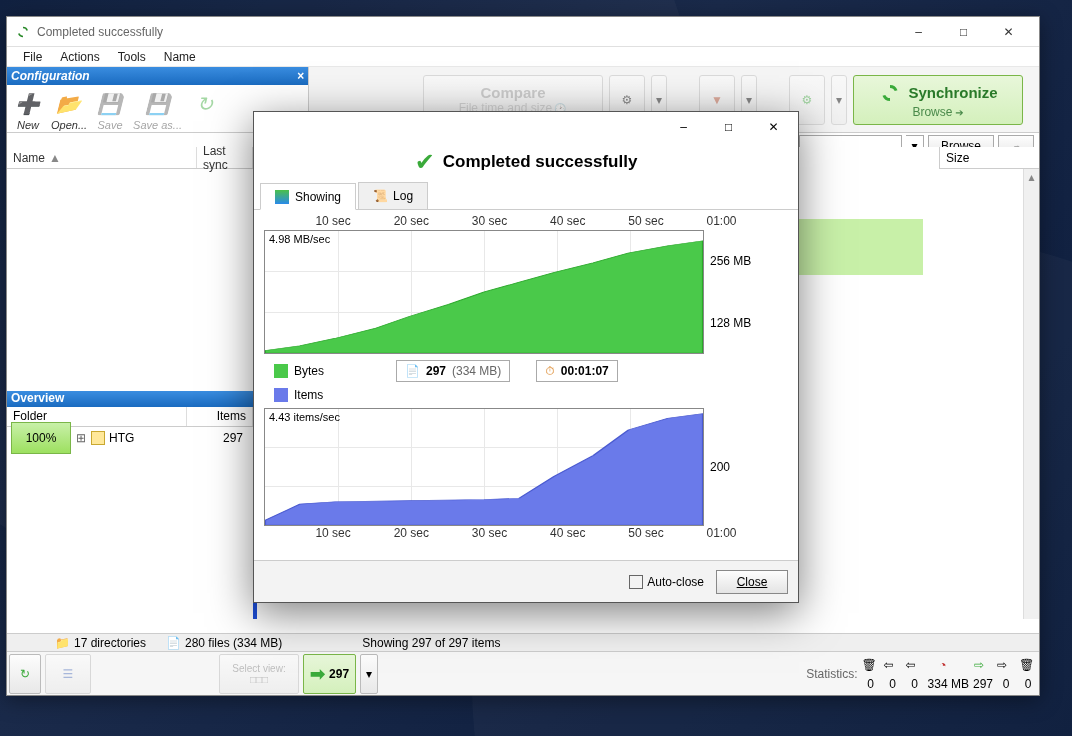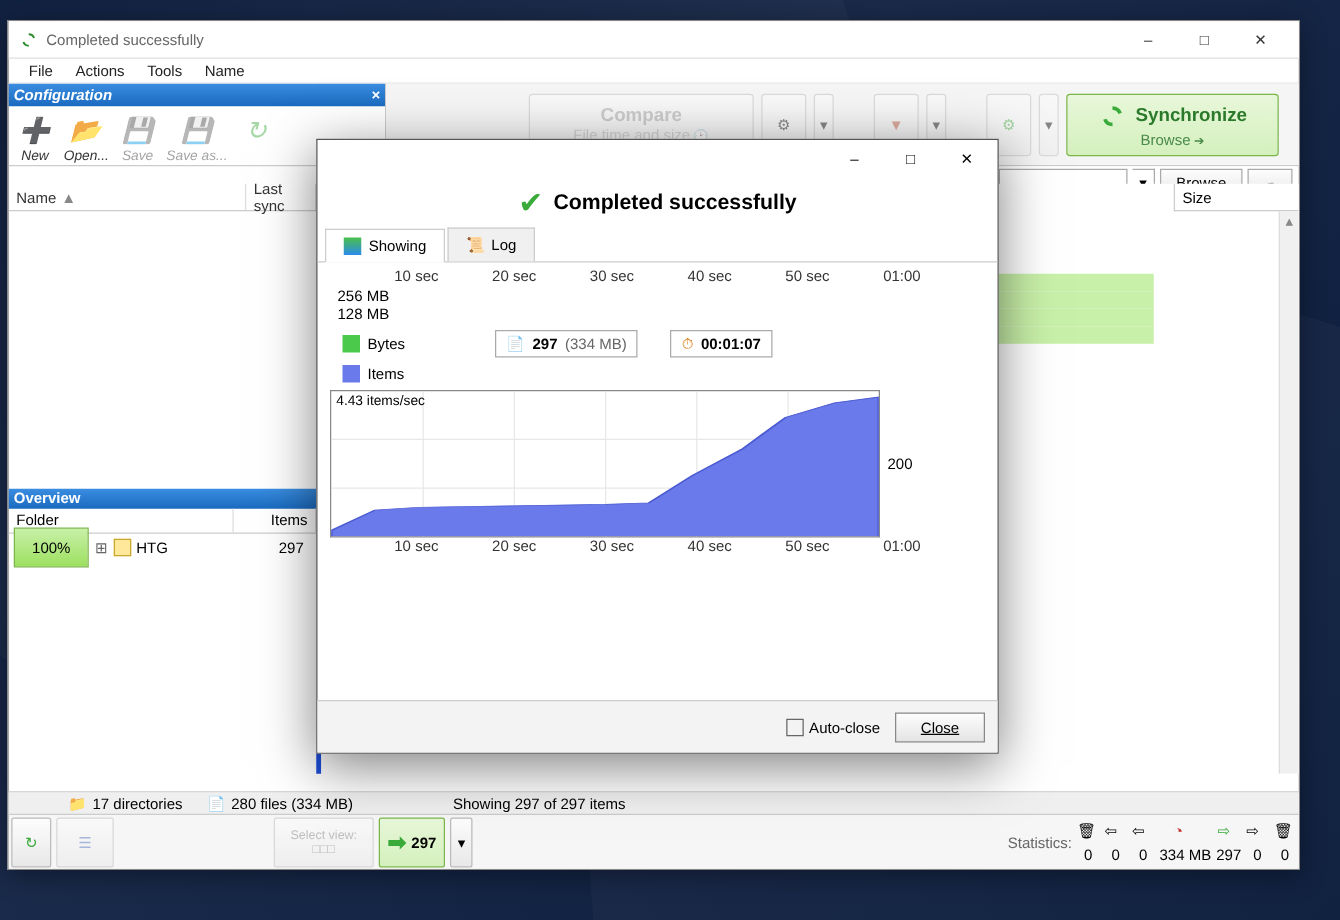--- a/index.html
+++ b/index.html
@@ -351,20 +351,33 @@
   <div class="chart-area">
     <div class="axis-labels">
       <span>10 sec</span>
         <span>20 sec</span>
         <span>30 sec</span>
         <span>40 sec</span>
         <span>50 sec</span>
         <span>01:00</span>
     </div>
     <div class="chart-wrap">
+      <div class="chart-box c1">
+        <div class="grid-v" style="left:16.6%"></div>
+          <div class="grid-v" style="left:33.3%"></div>
+          <div class="grid-v" style="left:50%"></div>
+          <div class="grid-v" style="left:66.6%"></div>
+          <div class="grid-v" style="left:83.3%"></div>
+        <div class="grid-h" style="top:33%"></div>
+          <div class="grid-h" style="top:66%"></div>
+        <svg class="areafill" viewBox="0 0 100 100" preserveAspectRatio="none">
+          <polygon fill="#4ac94a" stroke="#2aa82a" stroke-width="0.5" points="0,100 0,98 8,94 16,88 25,80 33,70 42,60 50,50 58,42 66,34 75,26 83,18 92,12 100,8 100,100"></polygon>
+        </svg>
+        <div class="rate-label">4.98 MB/sec</div>
+      </div>
       <div class="ylabels">
         <span>256 MB</span>
         <span>128 MB</span>
       </div>
     </div>
 
     <div class="legend-row">
       <span class="lg-sq" style="background:#4ac94a"></span>
       <span>Bytes</span>
       <span style="width:60px"></span>

